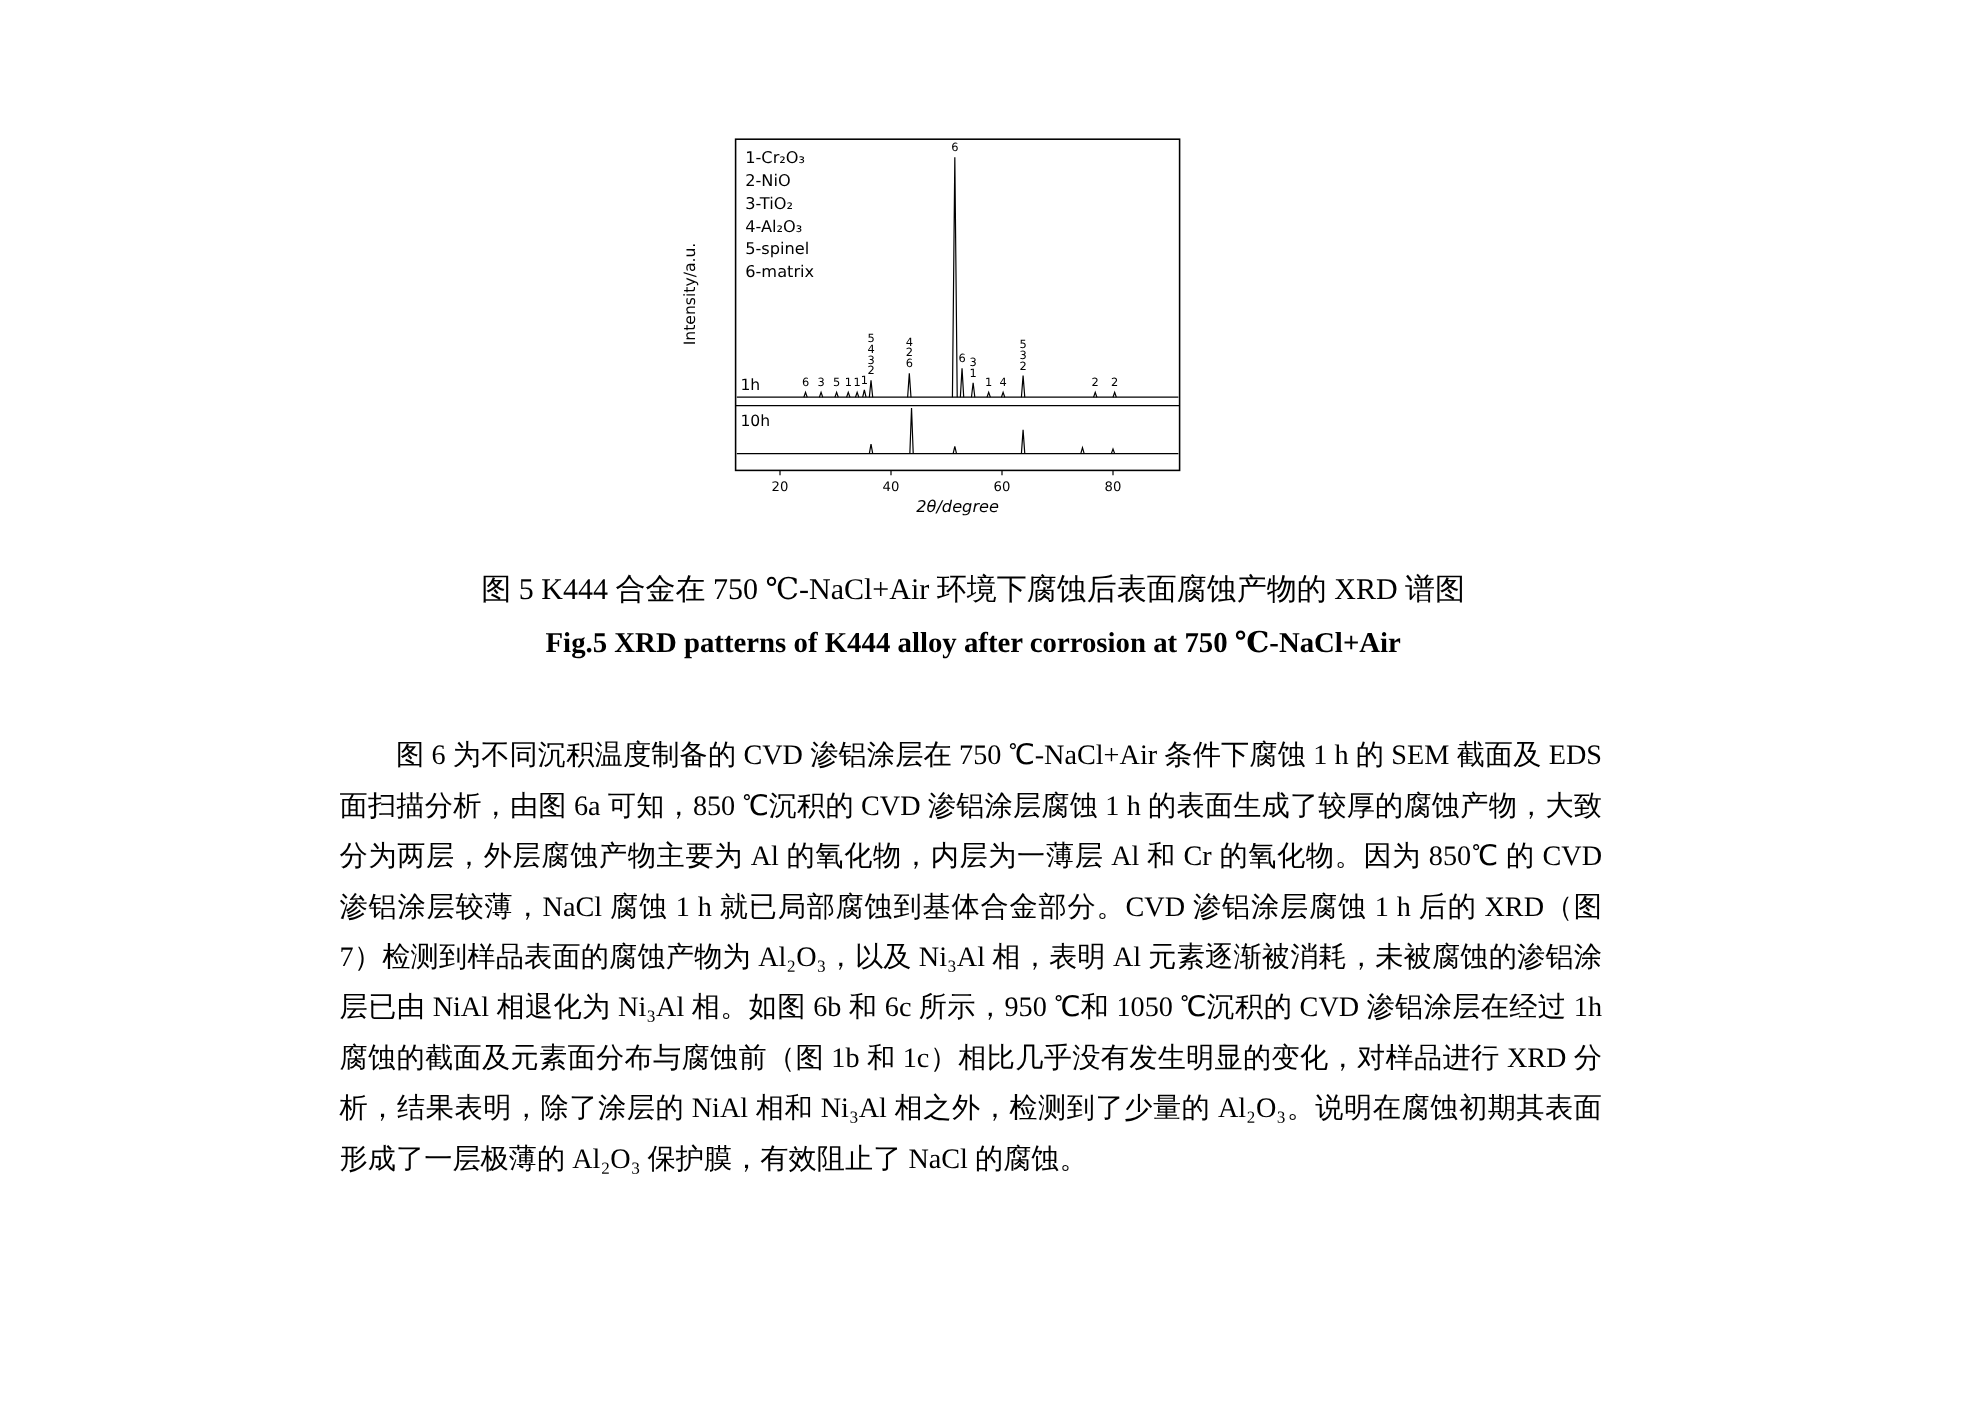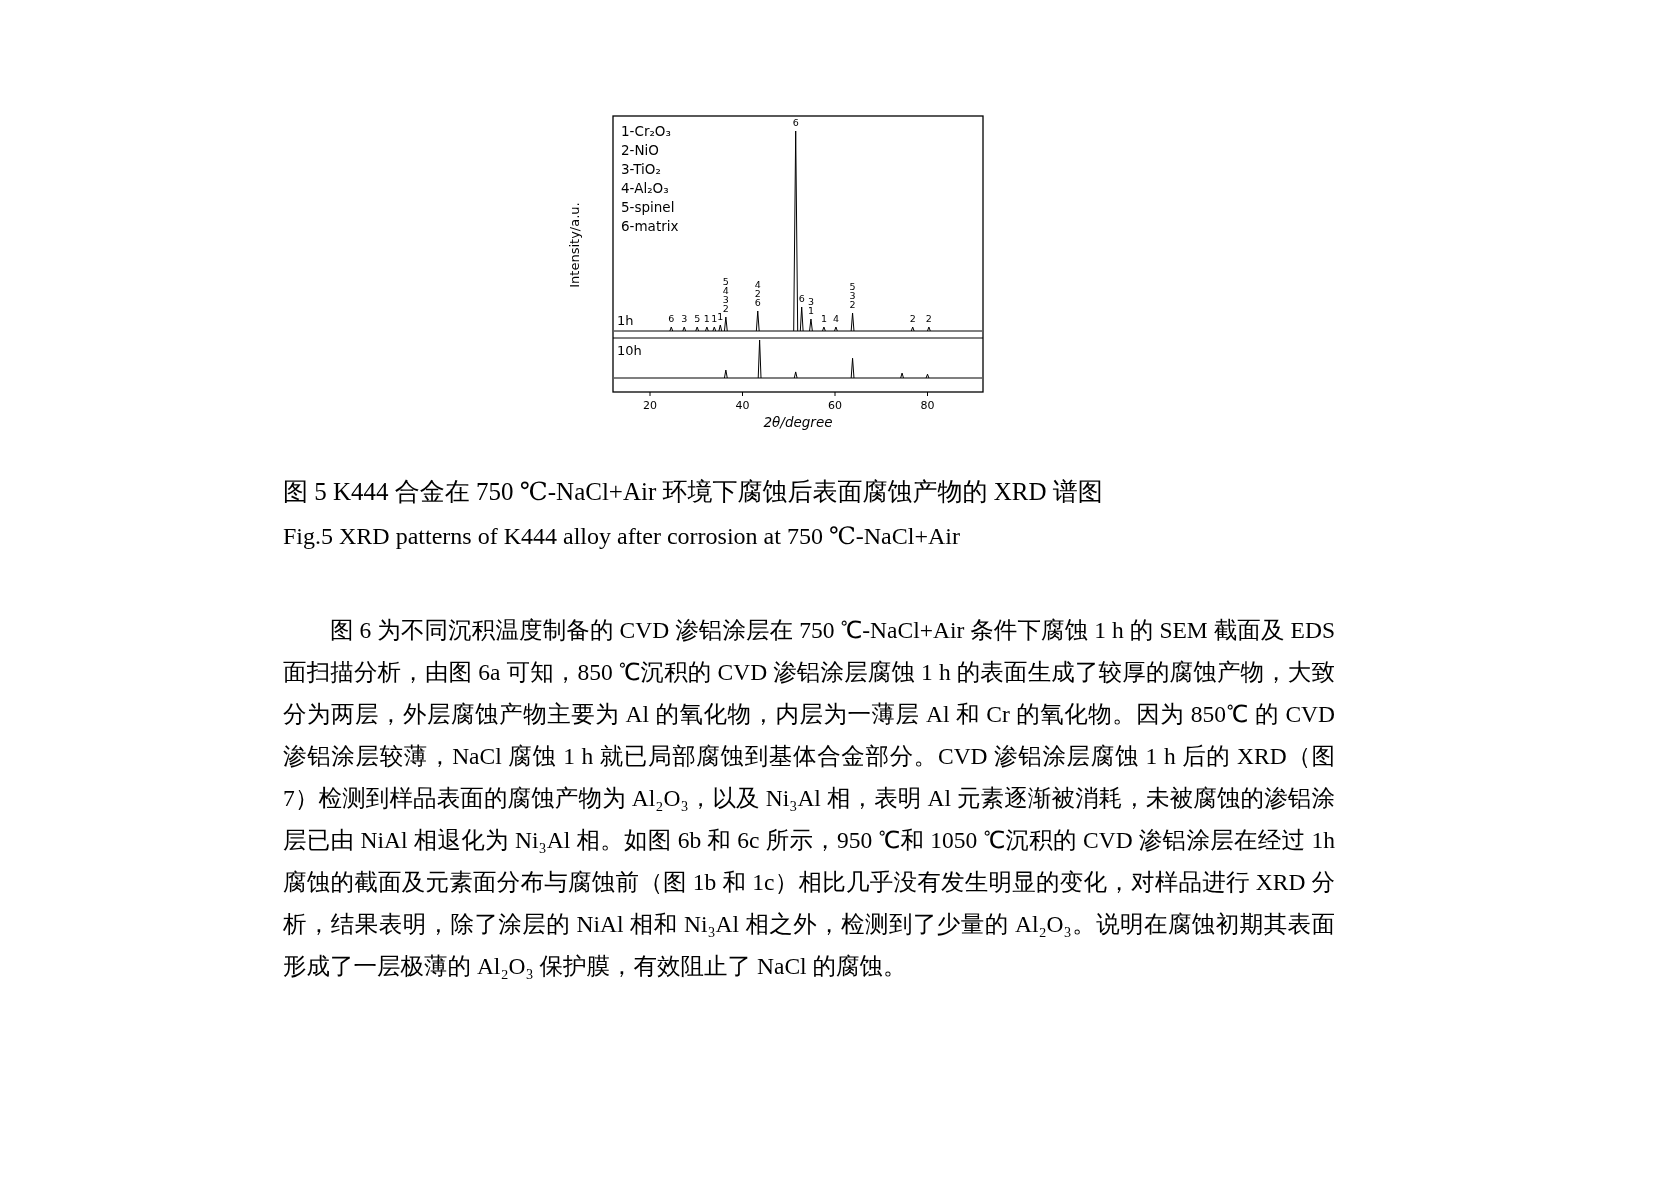--- a/index.html
+++ b/index.html
@@ -9,27 +9,27 @@
   }
   .page{position:relative;width:1654px;height:1186px;background:#fff;}
   .figure{
     margin:115px 0 0 563px;width:430px;height:330px;position:relative;
   }
   .figure svg{
     font-family:"DejaVu Sans","Liberation Sans",sans-serif;
     display:block;
   }
   .captions{
-    width:1056px;margin:26px 0 0 283px;
+    width:1056px;margin:26px 0 0 283px;text-align:center;
   }
   .caption-zh{
     font-size:25px;line-height:42px;margin:0;
   }
   .caption-en{
-    font-size:24px;line-height:42px;margin:2px 0 0 0;
+    font-size:24px;line-height:42px;margin:2px 0 0 0;font-weight:bold;
   }
   .body-text{
     width:1052px;margin:52px 0 0 283px;
     font-size:23.5px;line-height:42px;
     text-align:justify;text-indent:2em;
     word-break:break-all;
     font-family:Liberation Serif, serif;
   }
 </style>
 </head>

